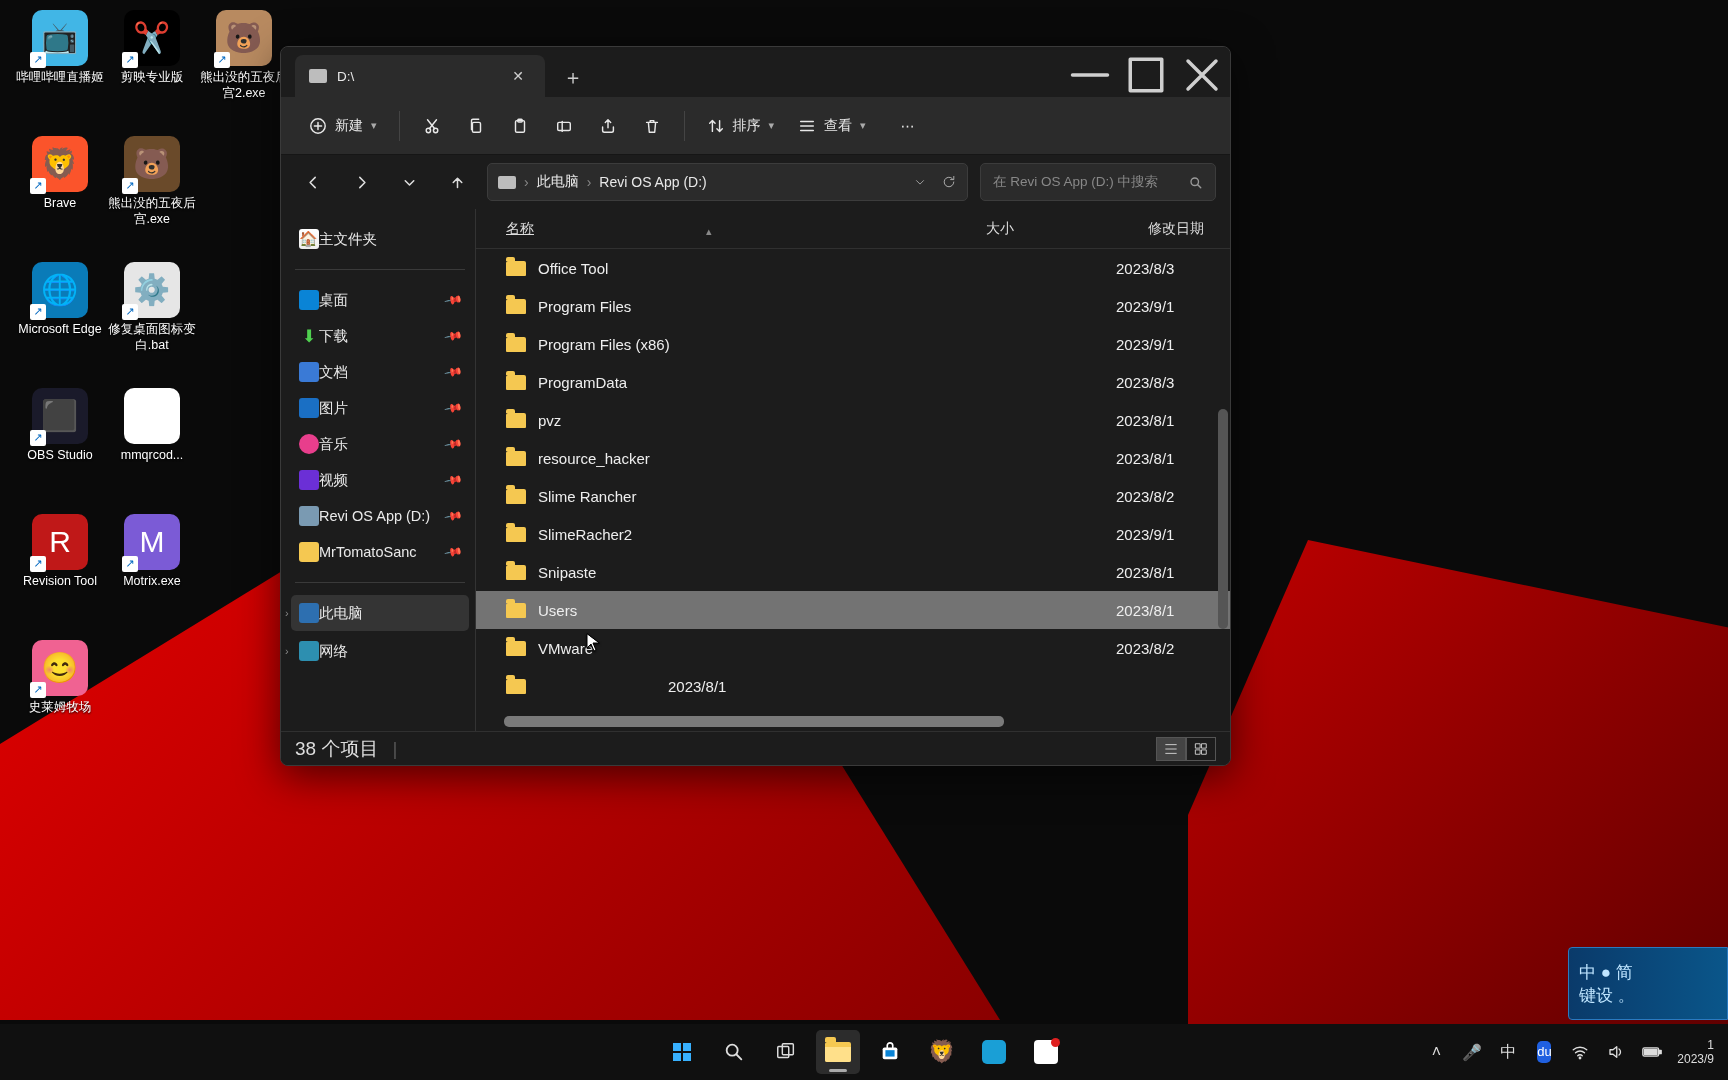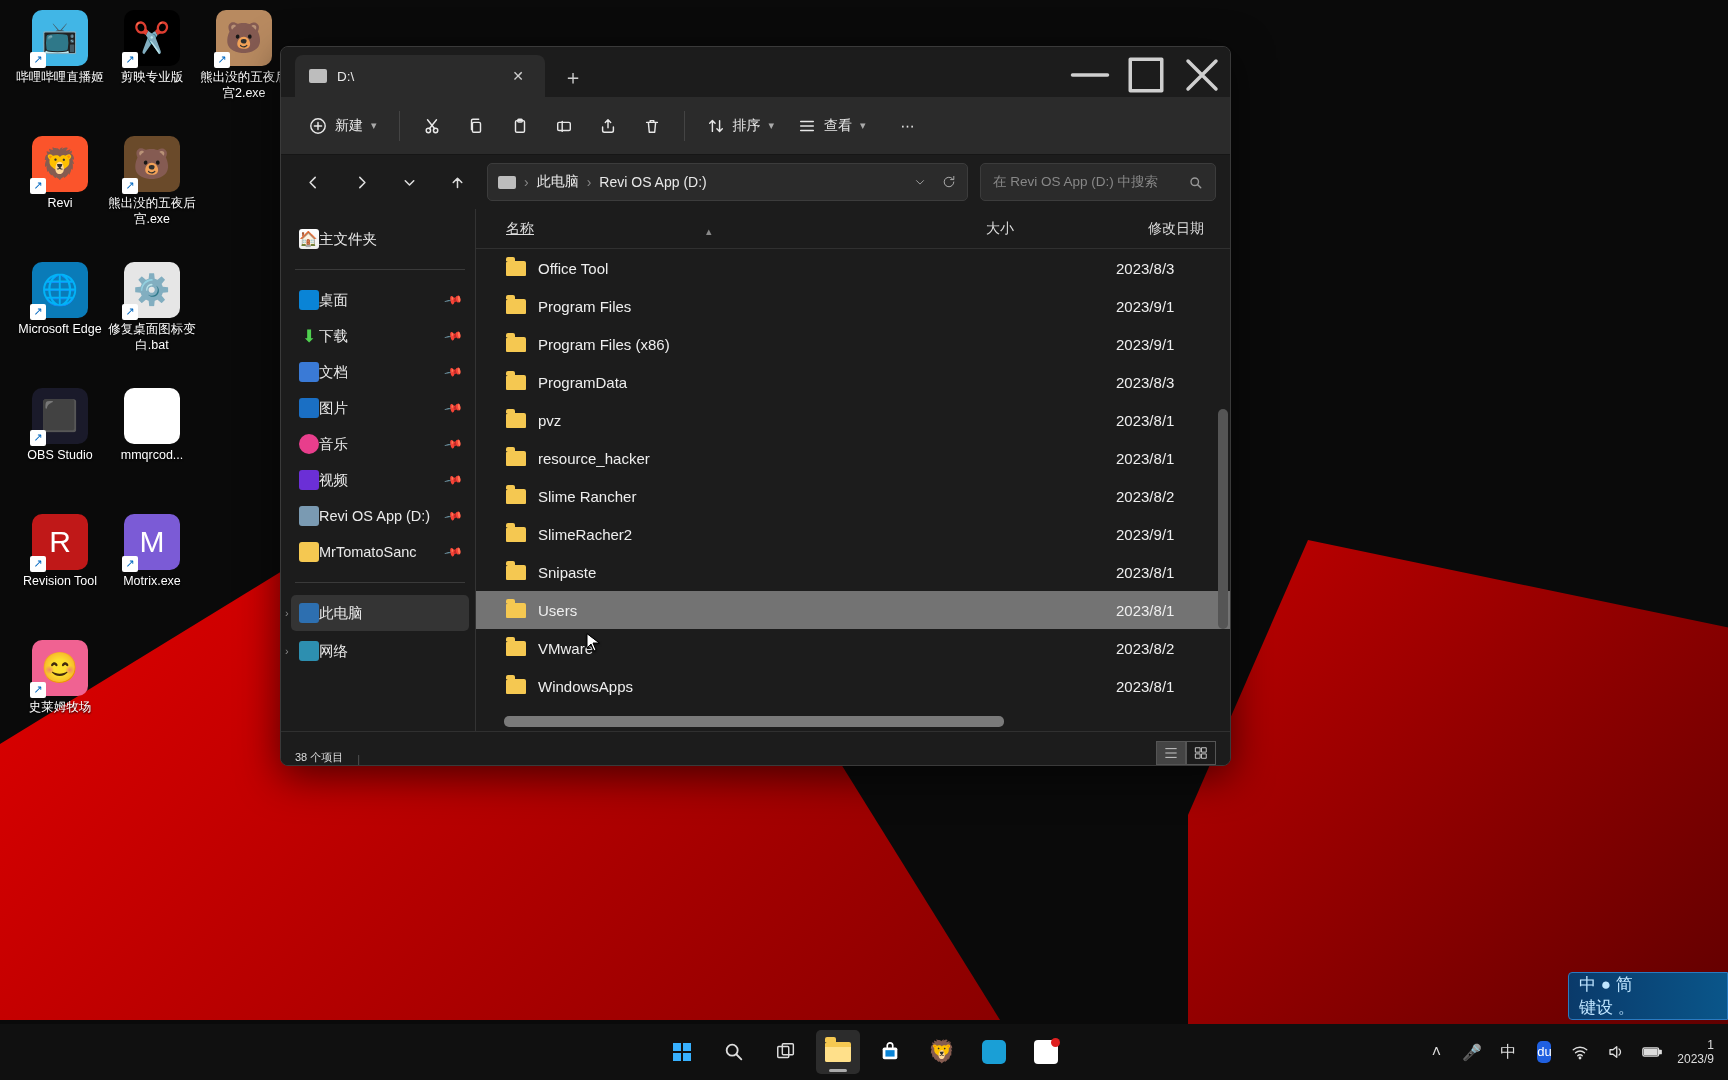--- a/index.html
+++ b/index.html
@@ -109,32 +109,32 @@
   background:#f5c851; border-radius:2px 2px 0 0; }
 .row .nm { width:448px; white-space:nowrap; overflow:hidden; }
 .row .sz { width:130px; }
 .row .dt { flex:1; white-space:nowrap; overflow:hidden; }
 .vscroll { position:absolute; right:2px; top:200px; width:10px; height:220px;
   background:#555; border-radius:5px; }
 .hscroll { position:absolute; left:28px; bottom:4px; width:500px; height:11px;
   background:#7a7a7a; border-radius:5px; }
 
 .statusbar { height:34px; background:#1c1c1c; border-top:1px solid #303030;
-  display:flex; align-items:flex-end; padding:0 14px; font-size:11px; color:#ddd; gap:14px;}
+  display:flex; align-items:center; padding:0 14px; font-size:19px; color:#ddd; gap:14px;}
 .statusbar .views { margin-left:auto; display:flex; gap:0; }
 .statusbar .vbtn { width:30px; height:24px; border:1px solid #555; display:flex;
   align-items:center; justify-content:center; }
 .statusbar .vbtn.active { background:#444; }
 
 
 .cursor { position:absolute; left:586px; top:633px; width:14px; height:20px; z-index:50; }
 .cursor svg { filter:drop-shadow(0 1px 1px rgba(0,0,0,.7)); }
 
 
-.waterm { position:absolute; right:0; bottom:60px; width:160px; height:48px;
+.waterm { position:absolute; right:0; bottom:60px; width:160px; height:73px;
   background:linear-gradient(90deg,#0a3a6a,#0a568a); border:1px solid #2a7ac0;
   color:#bfe5ff; font-size:17px; display:flex; flex-direction:column; justify-content:center;
   padding-left:10px; border-radius:4px 0 0 4px; }
 
 
 .taskbar { position:absolute; left:0; bottom:0; width:100%; height:56px;
   background:#101010; display:flex; align-items:center; }
 .task-center { position:absolute; left:50%; transform:translateX(-50%); display:flex; gap:8px;}
 .task-center .app, .tray .tic { width:44px; height:44px; display:flex; align-items:center;
   justify-content:center; border-radius:5px; font-size:22px; cursor:pointer; position:relative;}
@@ -163,21 +163,21 @@
       <div class="dicon">
         <div class="box" style="background:#000">✂️<span class="shortcut">↗</span></div>
         <span class="lbl">剪映专业版</span>
       </div>
       <div class="dicon">
         <div class="box" style="background:#b88a60">🐻<span class="shortcut">↗</span></div>
         <span class="lbl">熊出没的五夜后宫2.exe</span>
       </div>
       <div class="dicon">
         <div class="box" style="background:#fb542b">🦁<span class="shortcut">↗</span></div>
-        <span class="lbl">Revi</span>
+        <span class="lbl">Brave</span>
       </div>
       <div class="dicon">
         <div class="box" style="background:#6a4a2a">🐻<span class="shortcut">↗</span></div>
         <span class="lbl">熊出没的五夜后宫.exe</span>
       </div>
       <div style="visibility: hidden;"></div>
       <div class="dicon">
         <div class="box" style="background:#0a7bb8">🌐<span class="shortcut">↗</span></div>
         <span class="lbl">Microsoft Edge</span>
       </div>
@@ -478,21 +478,20 @@
               <span class="dt">2023/8/1</span>
             </div>
             <div class="row">
               <span class="fld"></span>
               <span class="nm">VMware</span>
               <span class="sz"></span>
               <span class="dt">2023/8/2</span>
             </div>
             <div class="row">
               <span class="fld"></span>
-              <span class="nm">WindowsApps</span>
               <span class="sz"></span>
               <span class="dt">2023/8/1</span>
             </div>
           </div>
         <div class="vscroll"></div>
         <div class="hscroll"></div>
       </div>
     </div>
 
     <div class="statusbar">

